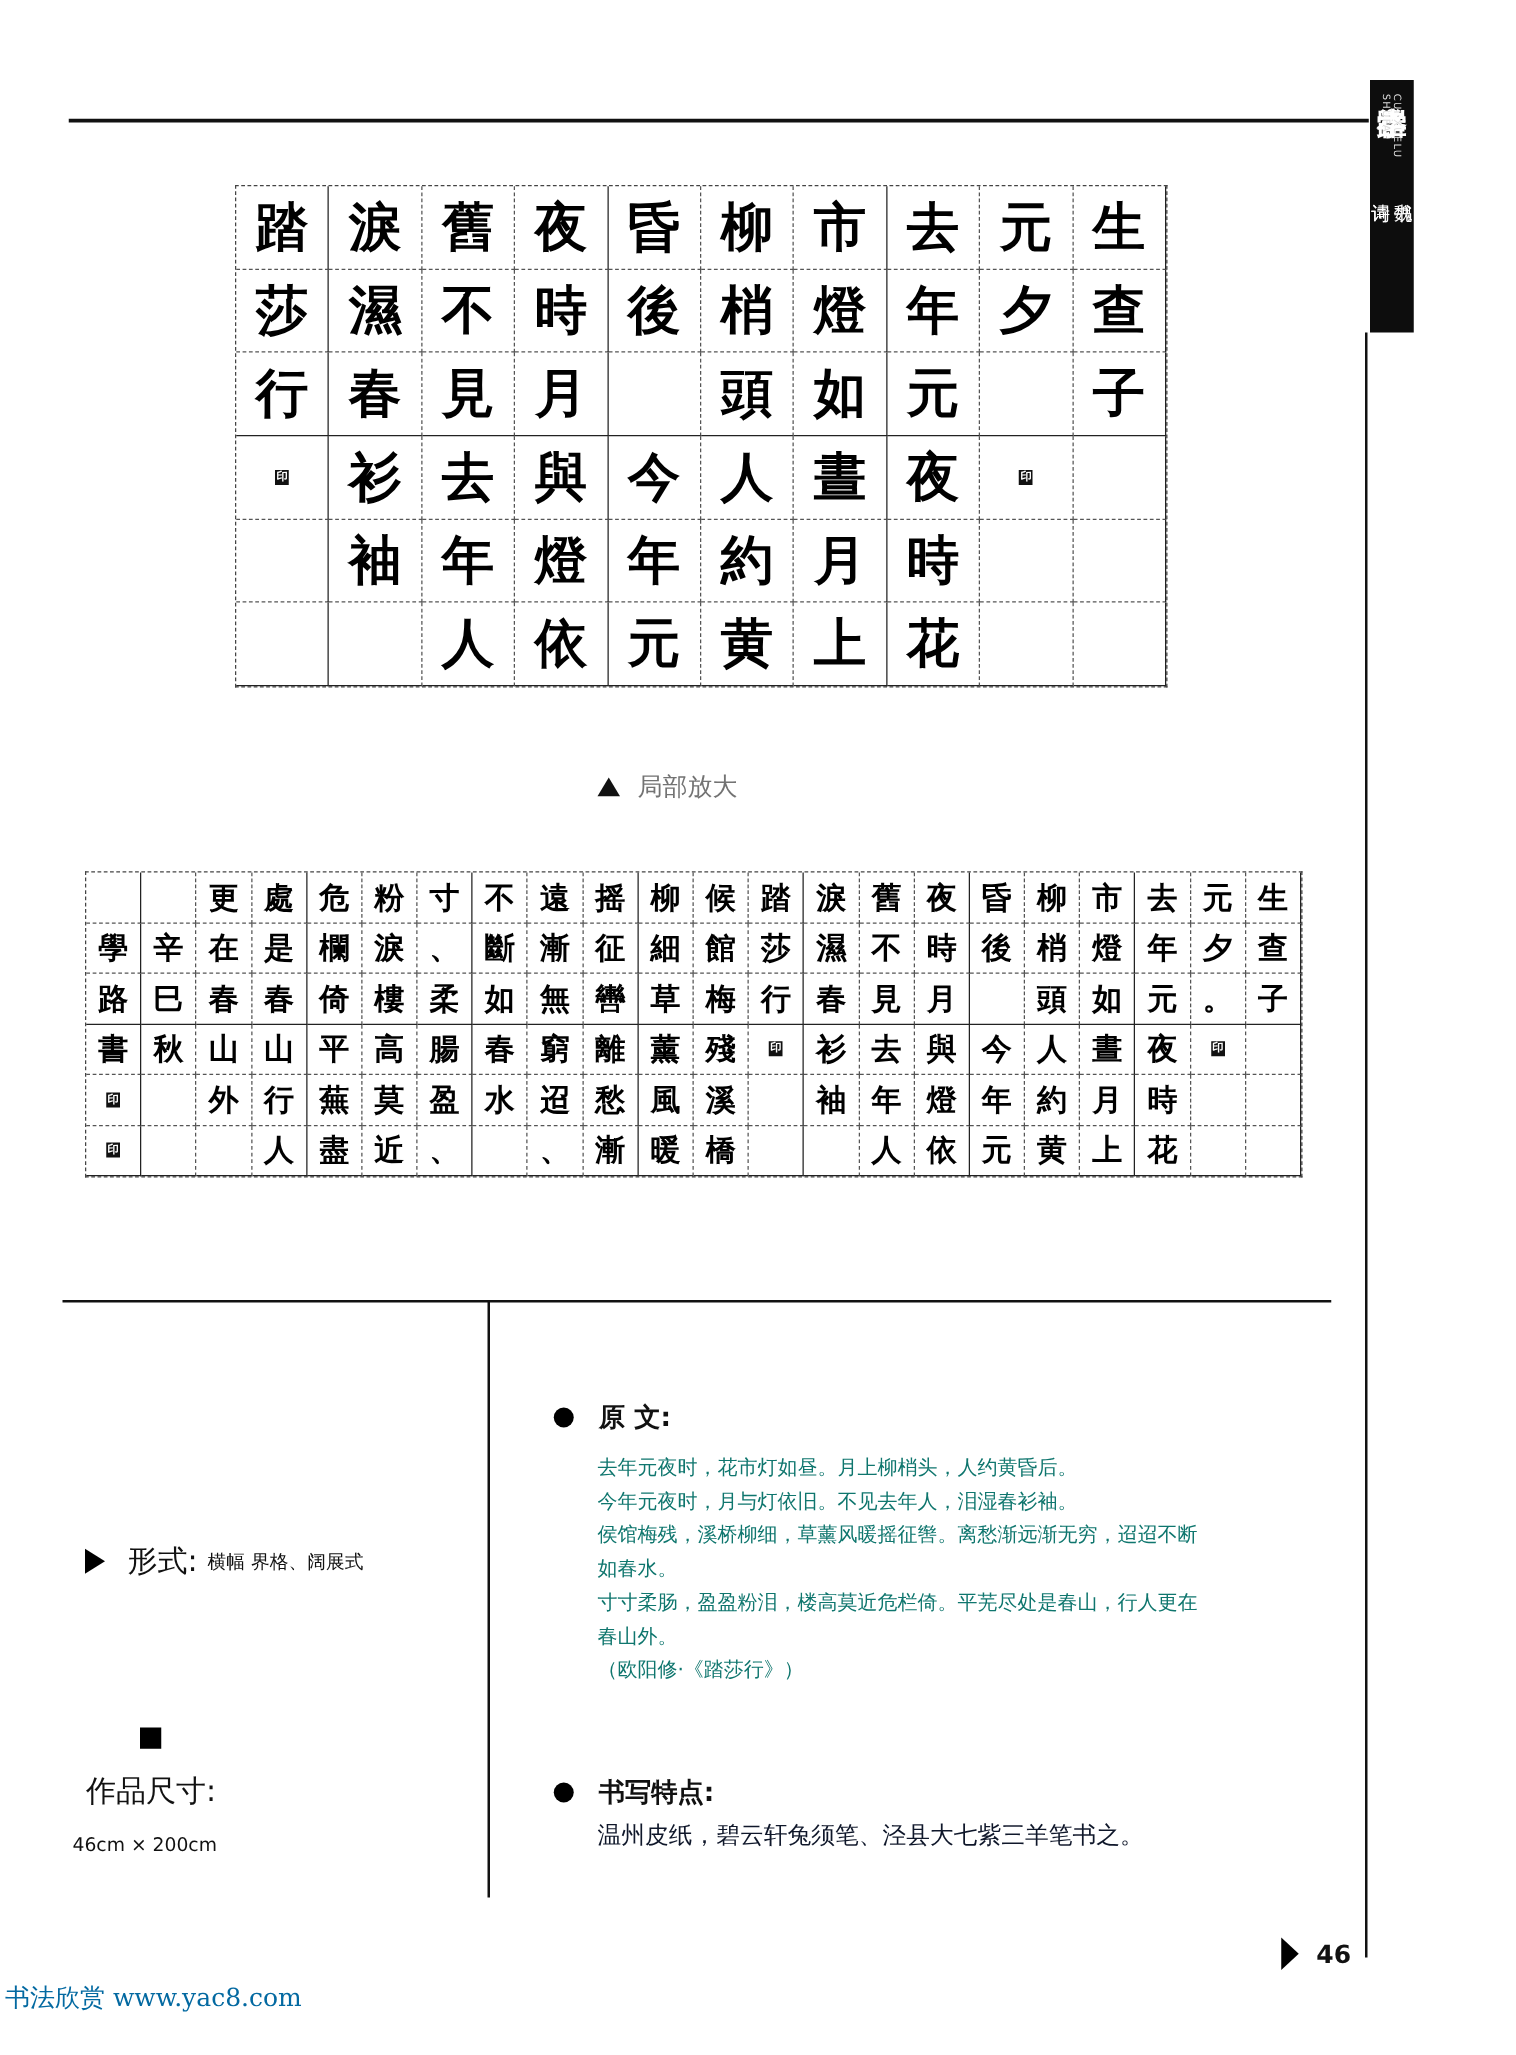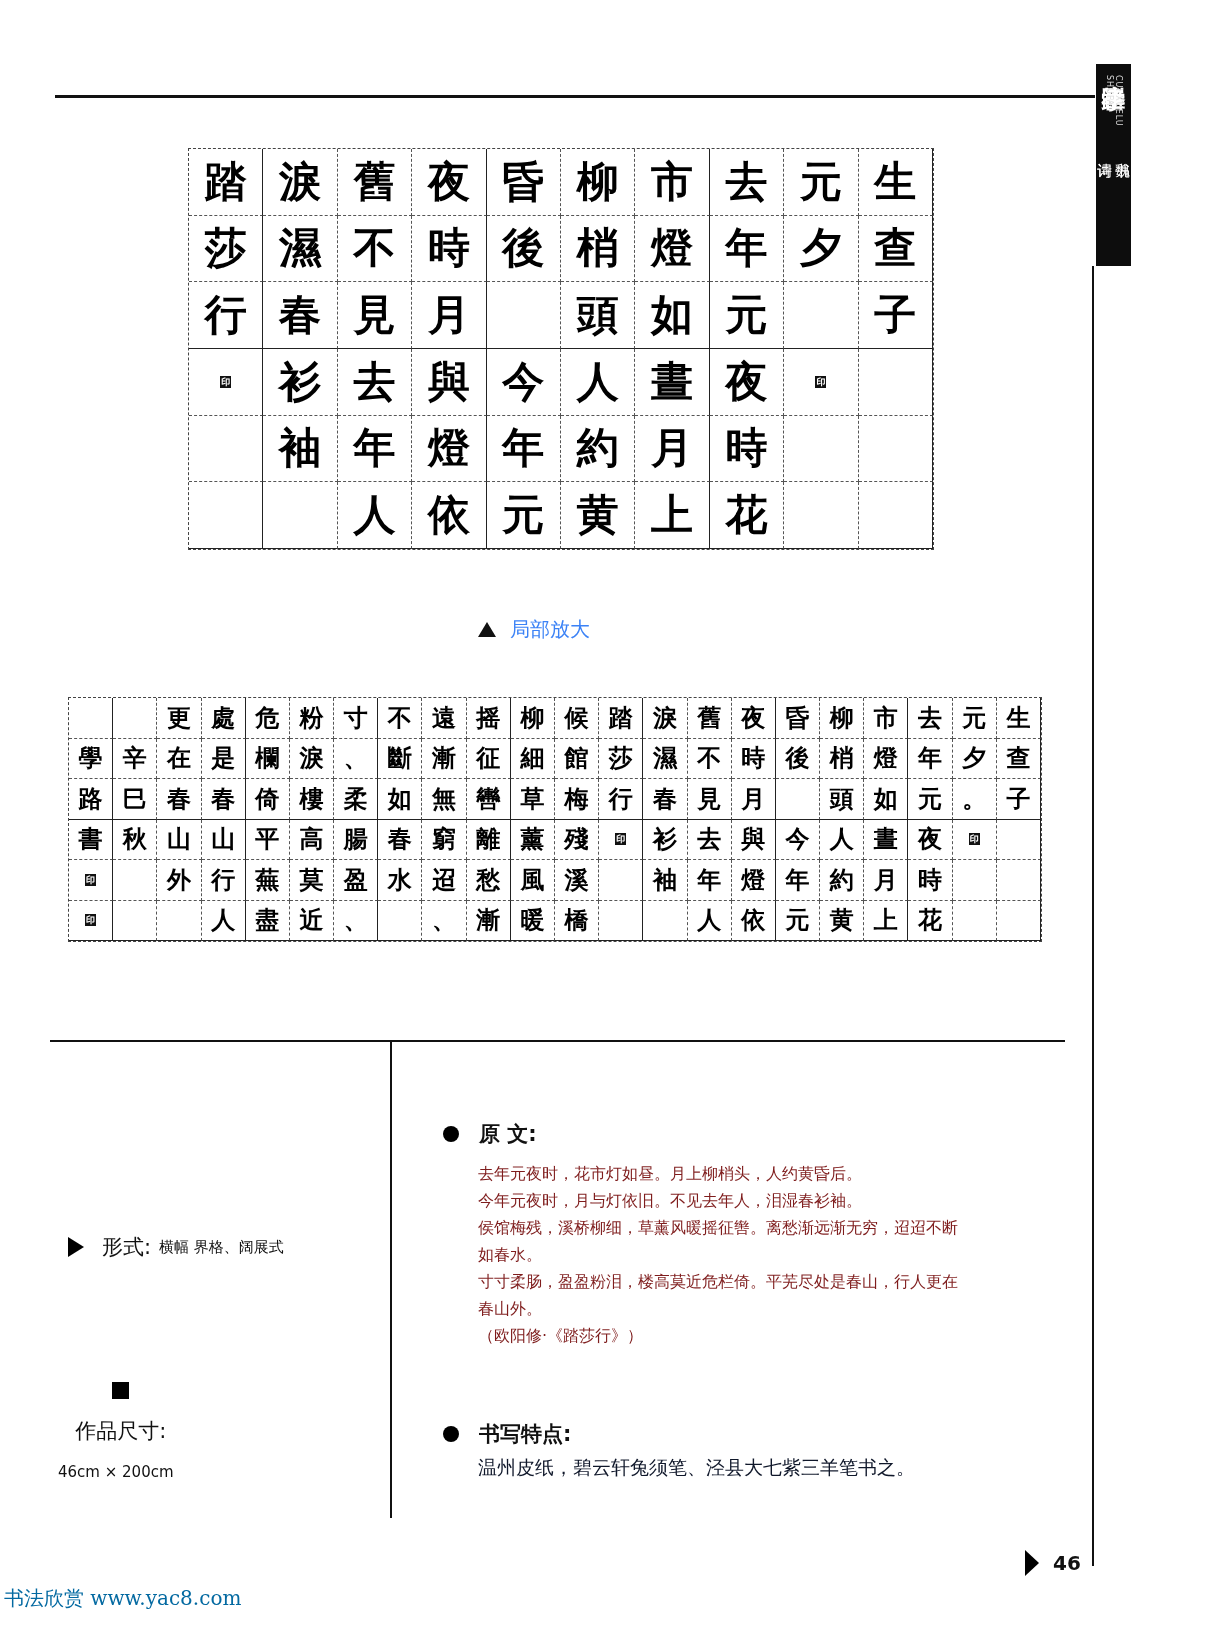--- a/index.html
+++ b/index.html
@@ -21,36 +21,36 @@
   .grid .cell.solid-r { border-right:1px solid #222; }
   .grid .cell.solid-b { border-bottom:1px solid #222; }
   .top-grid { left:188px; top:148px; width:744px; height:400px;
               grid-template-columns:repeat(10,1fr); grid-template-rows:repeat(6,1fr); }
   .top-grid .cell { font-size:42px; }
   .low-grid { left:68px; top:697px; width:972px; height:243px;
               grid-template-columns:repeat(22,1fr); grid-template-rows:repeat(6,1fr); }
   .low-grid .cell { font-size:24px; }
   .seal { background:#111; color:#fff; font-size:9px; font-weight:bold; padding:1px; line-height:10px; }
 
-  .caption { left:478px; top:616px; font-size:20px; display:flex; align-items:center; gap:14px; color:#3b82f6; }
+  .caption { left:478px; top:616px; font-size:20px; display:flex; align-items:center; gap:14px; color:#737373; }
   .caption .tri { width:0; height:0; border-left:9px solid transparent; border-right:9px solid transparent; border-bottom:15px solid #111; }
 
   .divider-h { left:50px; top:1040px; width:1015px; height:2px; background:#111; }
   .divider-v { left:390px; top:1040px; width:2px; height:478px; background:#111; }
 
   .bullet { width:16px; height:16px; border-radius:50%; background:#000; }
   .sec-head { display:flex; align-items:center; gap:20px; font-weight:bold; font-size:21px;justify-content:space-between; }
   .orig-head { left:443px; top:1120px; }
-  .orig-body { left:478px; top:1160px; width:560px; font-size:16px; line-height:27px; color:#7f1d1d; }
+  .orig-body { left:478px; top:1160px; width:560px; font-size:16px; line-height:27px; color:#0f766e; }
   .orig-body div { white-space:nowrap; }
   .feat-head { left:443px; top:1420px; }
   .feat-body { left:478px; top:1455px; font-size:19px; color:#0f172a; white-space:nowrap; }
 
   .meta-row { left:68px; display:flex; align-items:center; gap:18px; }
-  .meta-row .label { font-size:21px; }
+  .meta-row .label { font-size:24px; }
   .meta-row .value { font-size:15px; margin-left:-10px; }
   .play { width:0; height:0; border-top:10px solid transparent; border-bottom:10px solid transparent; border-left:16px solid #000; }
   .square { width:17px; height:17px; background:#000; }
   .form-row { top:1233px; }
   .size-row { top:1382px;flex-direction:column; }
 
   .page-num { left:1025px; top:1550px; display:flex; align-items:center; gap:14px; font-size:20px; font-weight:bold; }
   .page-num .play { border-top:13px solid transparent; border-bottom:13px solid transparent; border-left:14px solid #000; }
   .watermark { left:4px; top:1585px; font-family:"DejaVu Serif", serif; font-size:20px; color:#0369a1; }
 </style>

